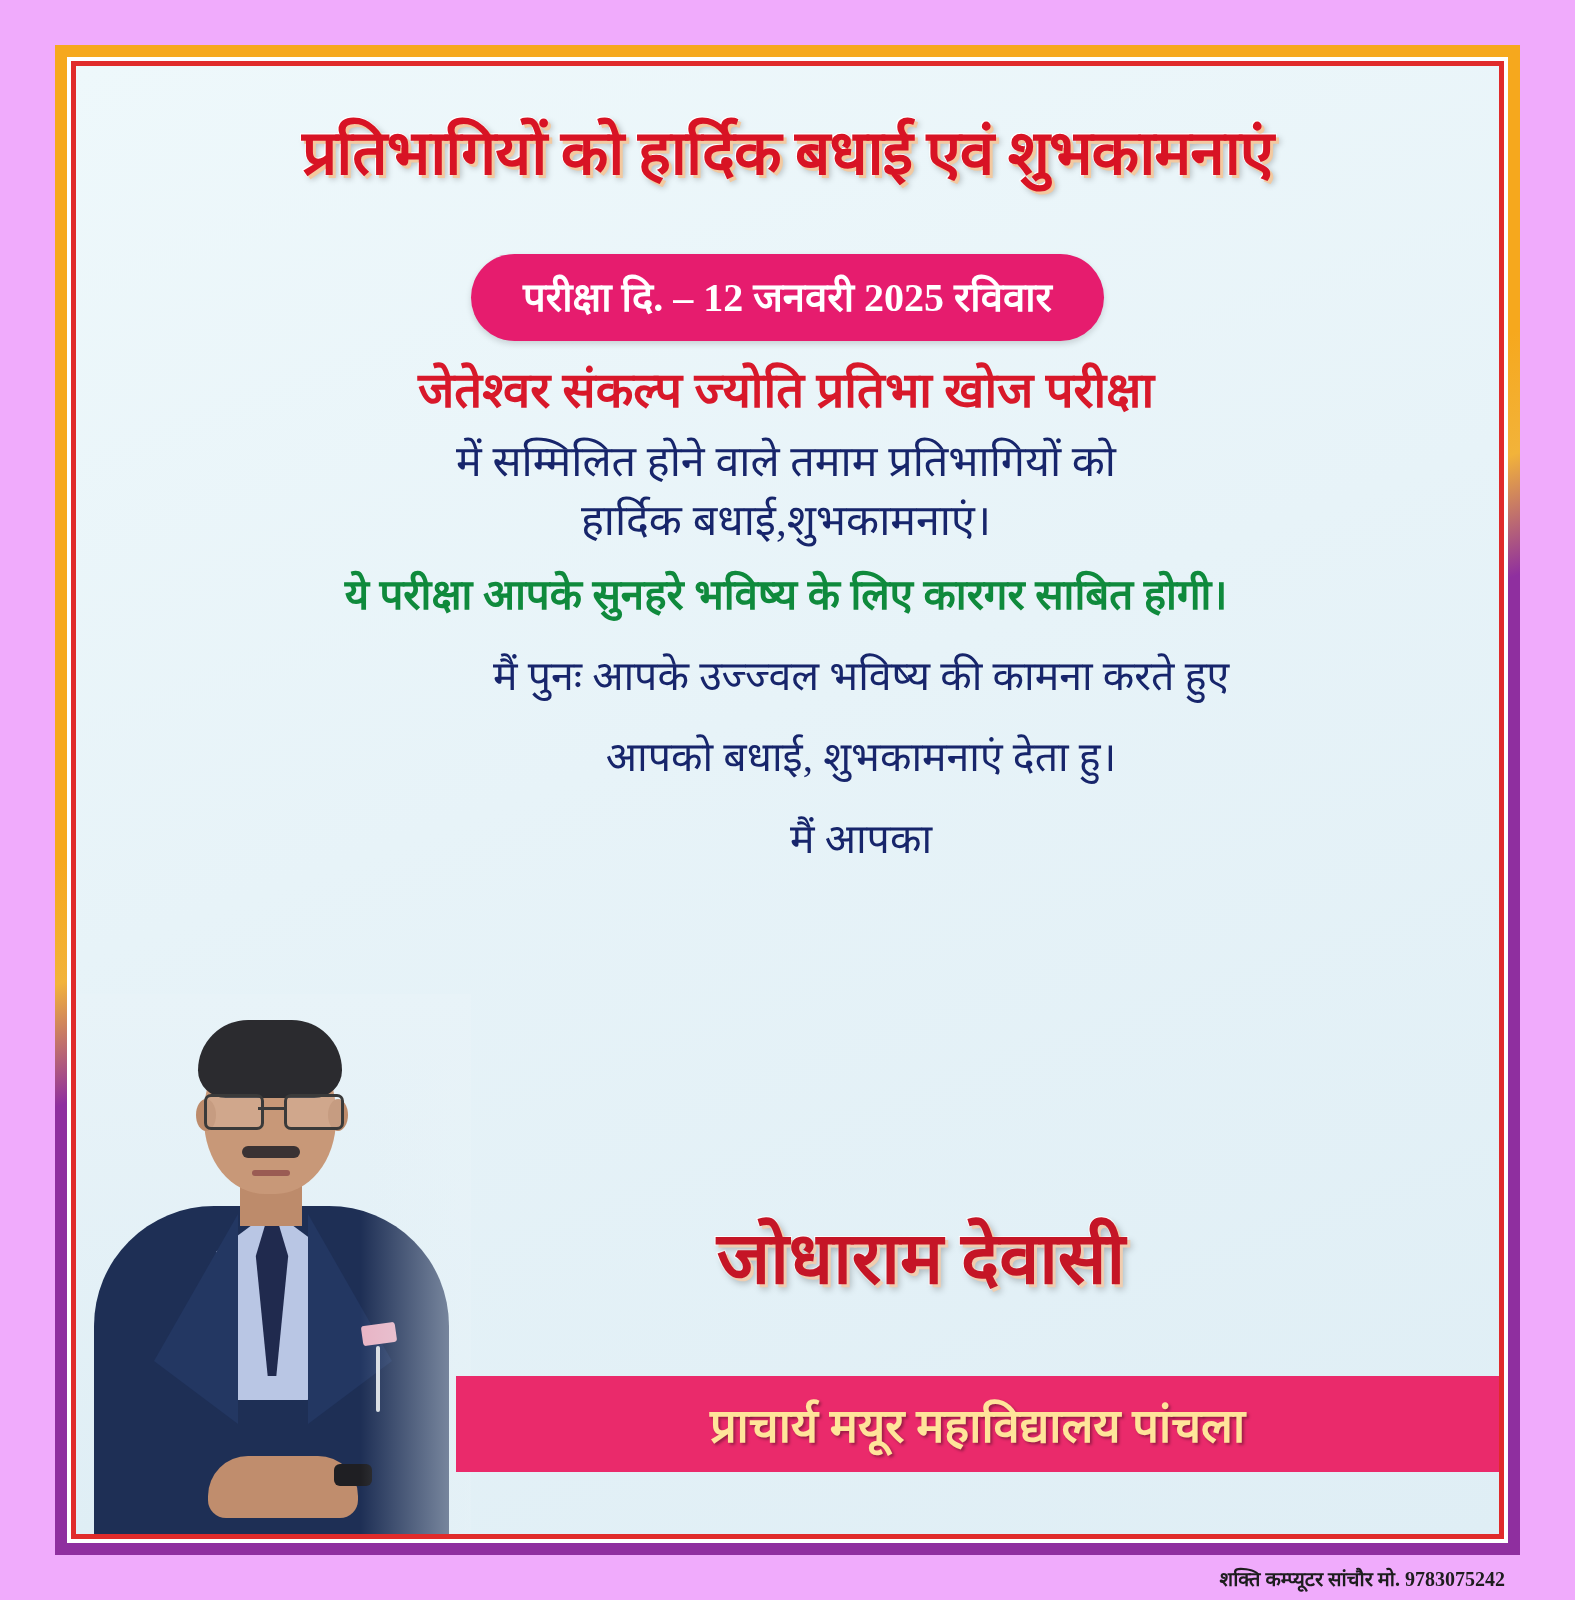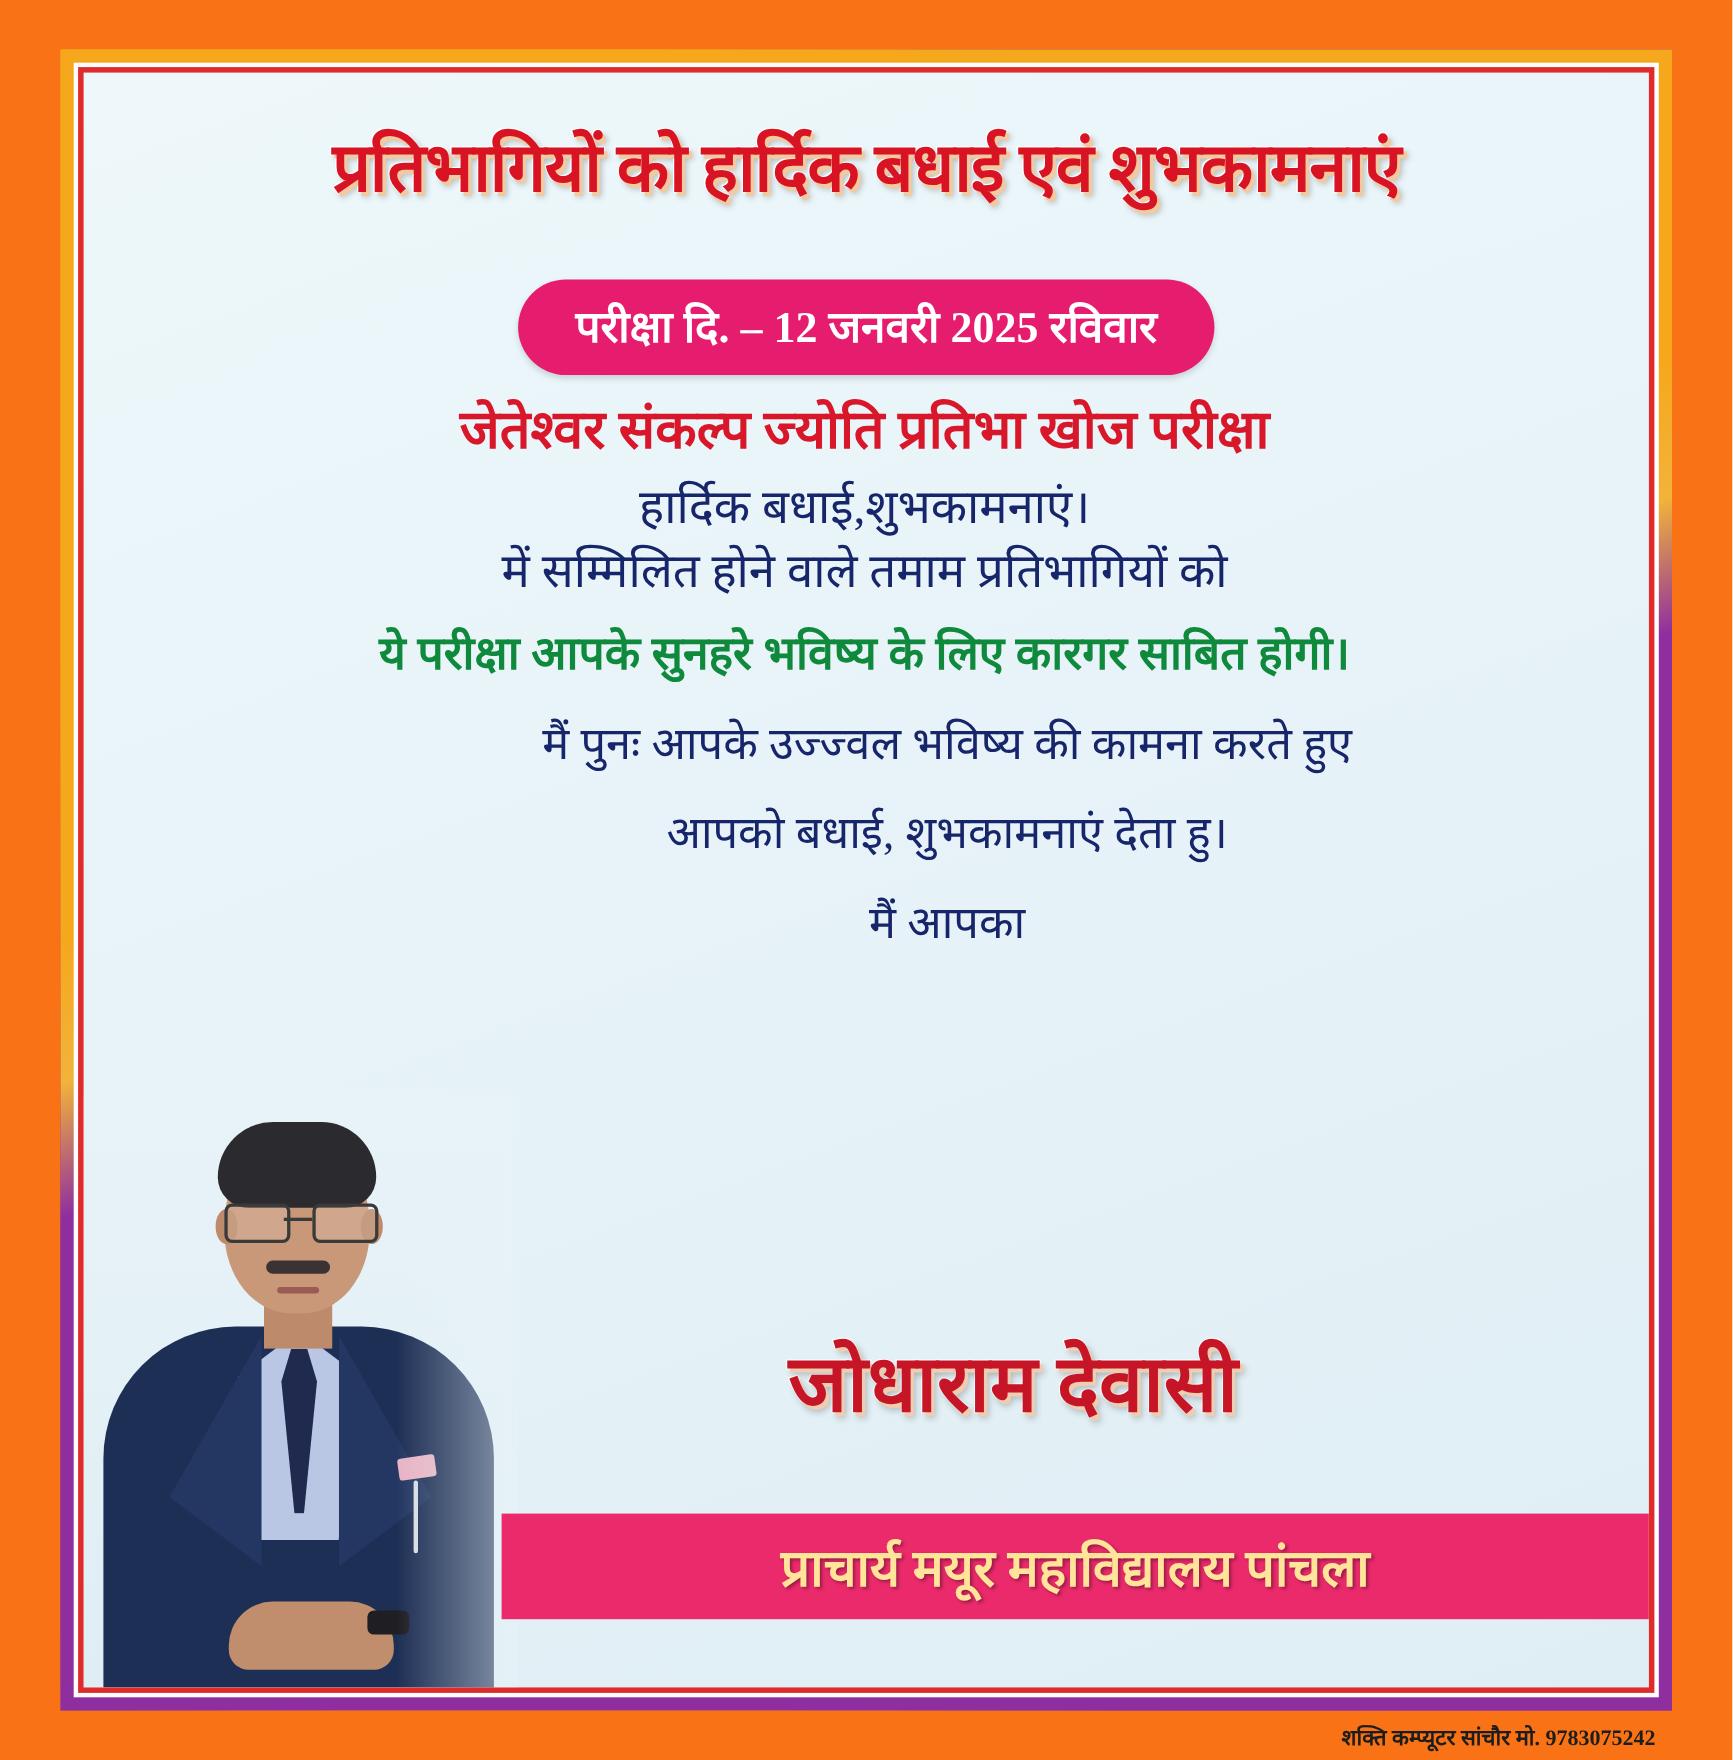--- a/index.html
+++ b/index.html
@@ -13,21 +13,21 @@
     font-family: "Liberation Sans", sans-serif;
     overflow: hidden;
   }
 
   
   .poster {
     position: relative;
     width: 1575px;
     height: 1600px;
     box-sizing: border-box;
-    background: #f97316;
+    background: #f0abfc;
   }
 
   .frame-outer {
     position: absolute;
     left: 55px;
     top: 45px;
     width: 1465px;
     height: 1510px;
     box-sizing: border-box;
     background:
@@ -391,22 +391,22 @@
     <div class="frame-red">
 
       <div class="headline">प्रतिभागियों को हार्दिक बधाई एवं शुभकामनाएं</div>
 
       <div class="date-pill-wrap">
         <span class="date-pill">परीक्षा दि. – 12 जनवरी 2025 रविवार</span>
       </div>
 
       <div class="body-block">
         <div class="line-red-big">जेतेश्वर संकल्प ज्योति प्रतिभा खोज परीक्षा</div>
+        <div class="line-blue">में सम्मिलित होने वाले तमाम प्रतिभागियों को</div>
         <div class="line-blue">हार्दिक बधाई,शुभकामनाएं।</div>
-        <div class="line-blue">में सम्मिलित होने वाले तमाम प्रतिभागियों को</div>
         <div class="line-green">ये परीक्षा आपके सुनहरे भविष्य के लिए कारगर साबित होगी।</div>
         <div class="line-blue2 right-shift">मैं पुनः आपके उज्ज्वल भविष्य की कामना करते हुए</div>
         <div class="line-blue2 right-shift">आपको बधाई, शुभकामनाएं देता हु।</div>
         <div class="line-blue2 right-shift">मैं आपका</div>
       </div>
 
       <div class="name-line">जोधाराम देवासी</div>
 
       <div class="photo">
         <div class="bg"></div>

